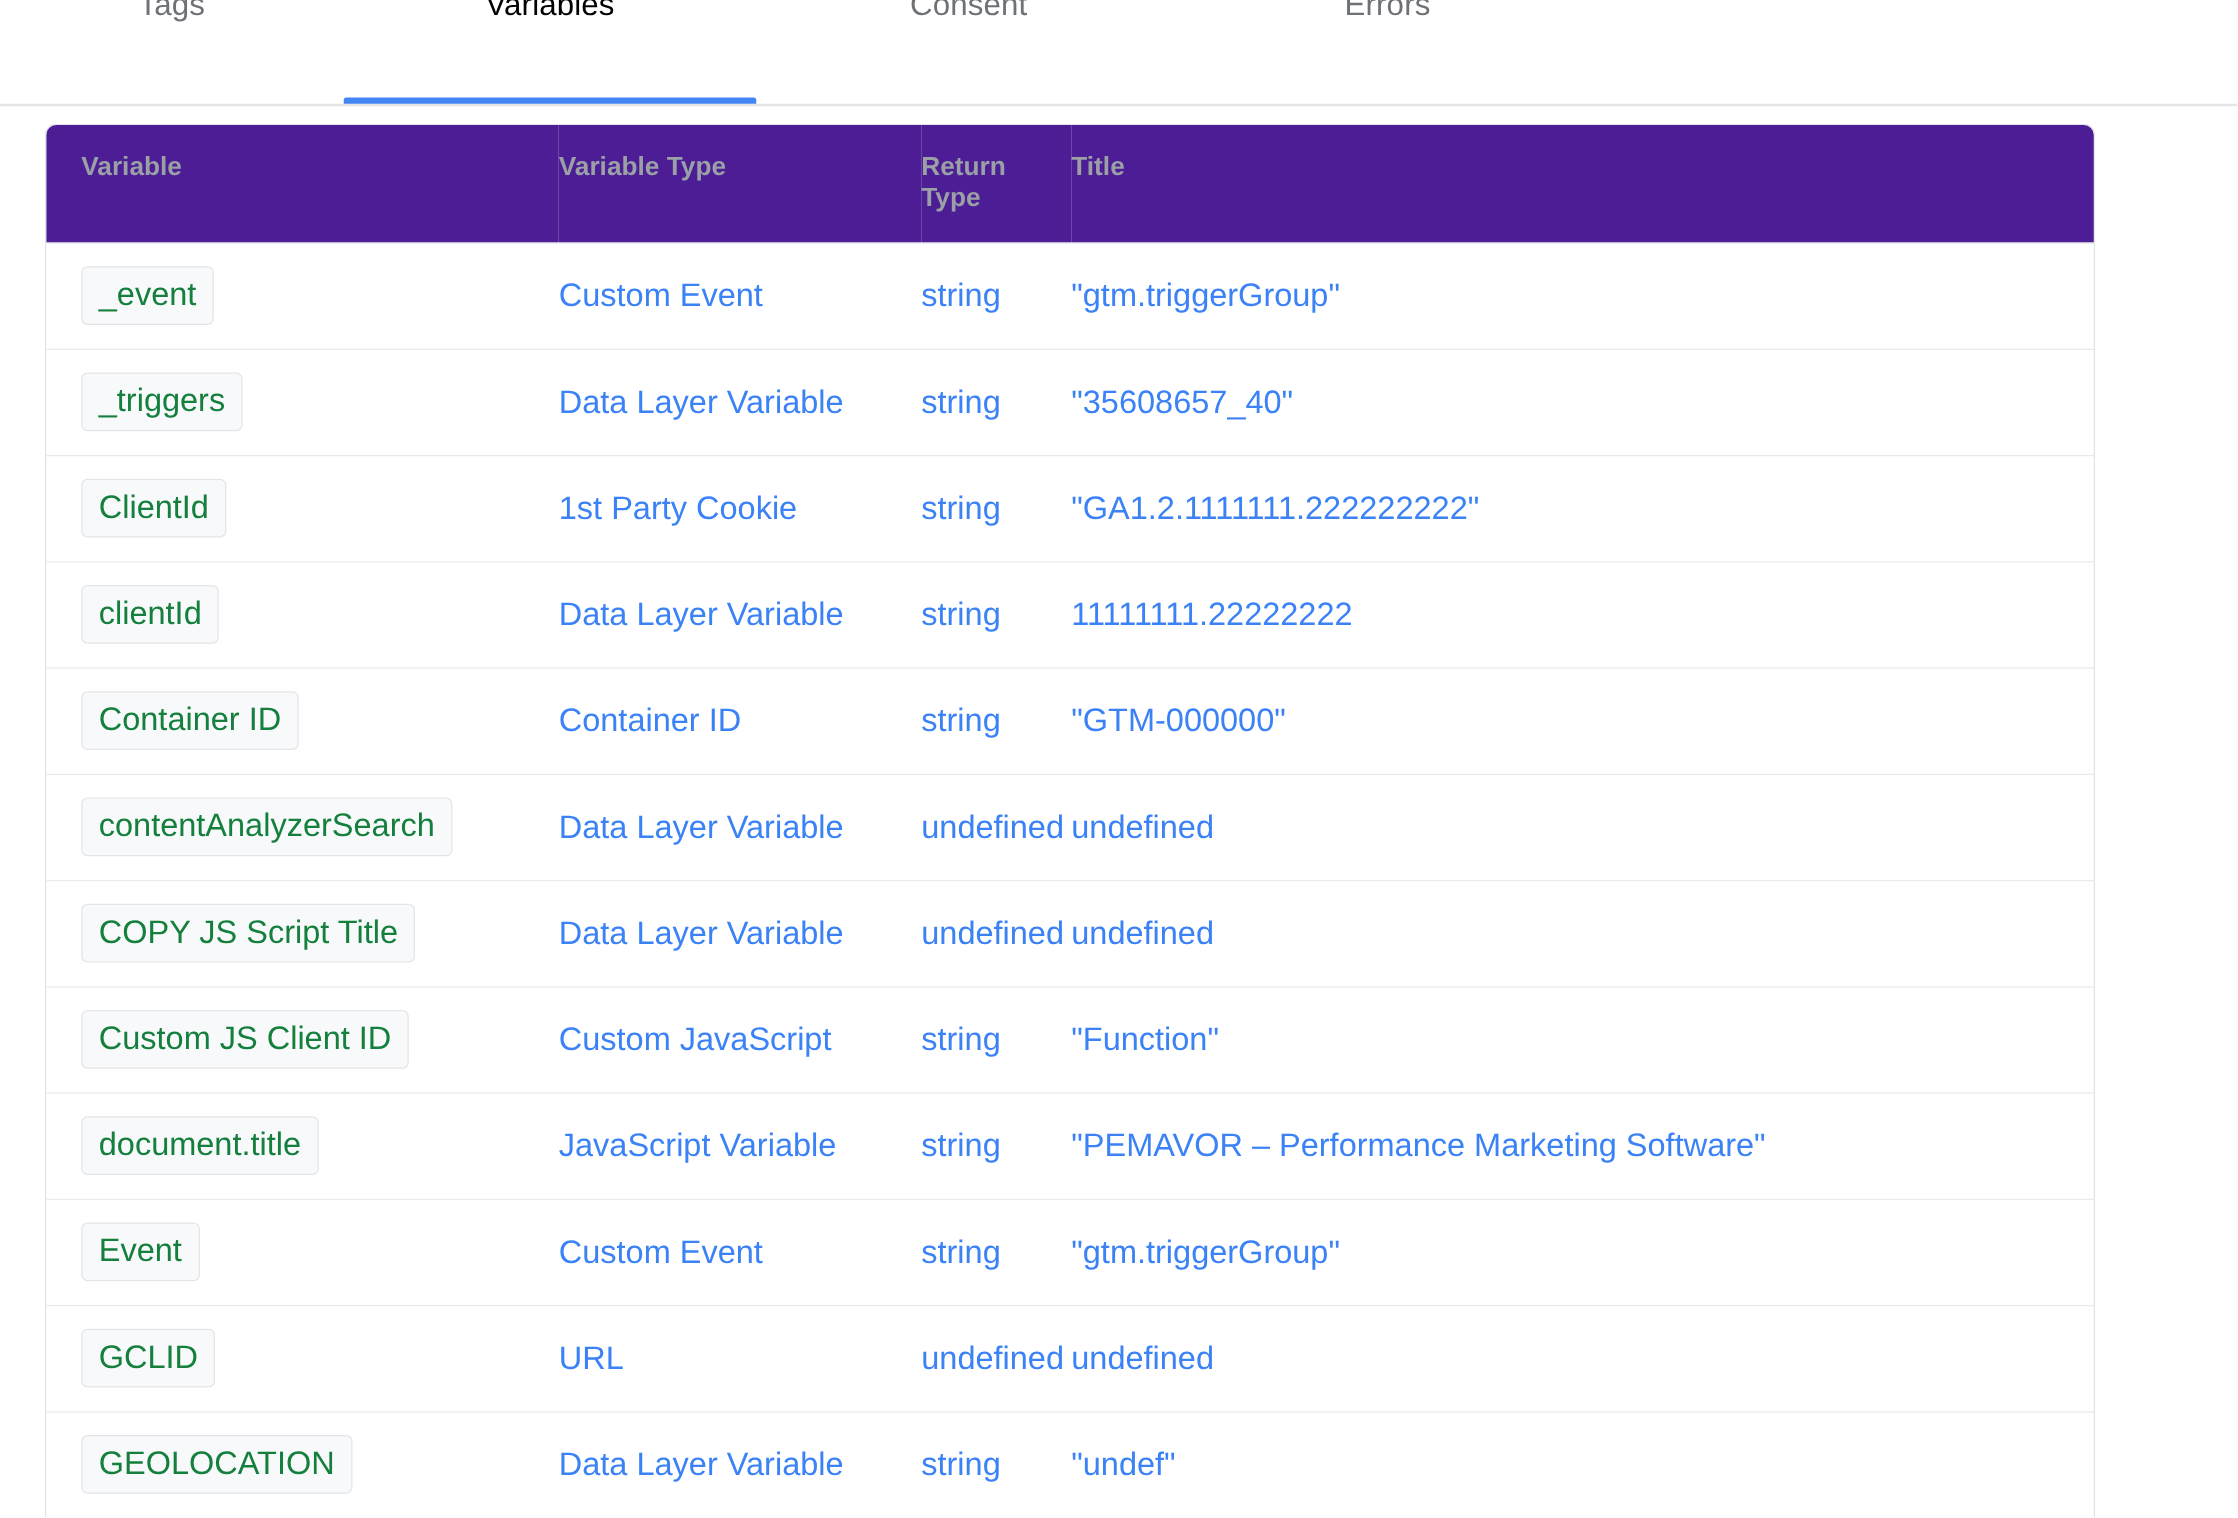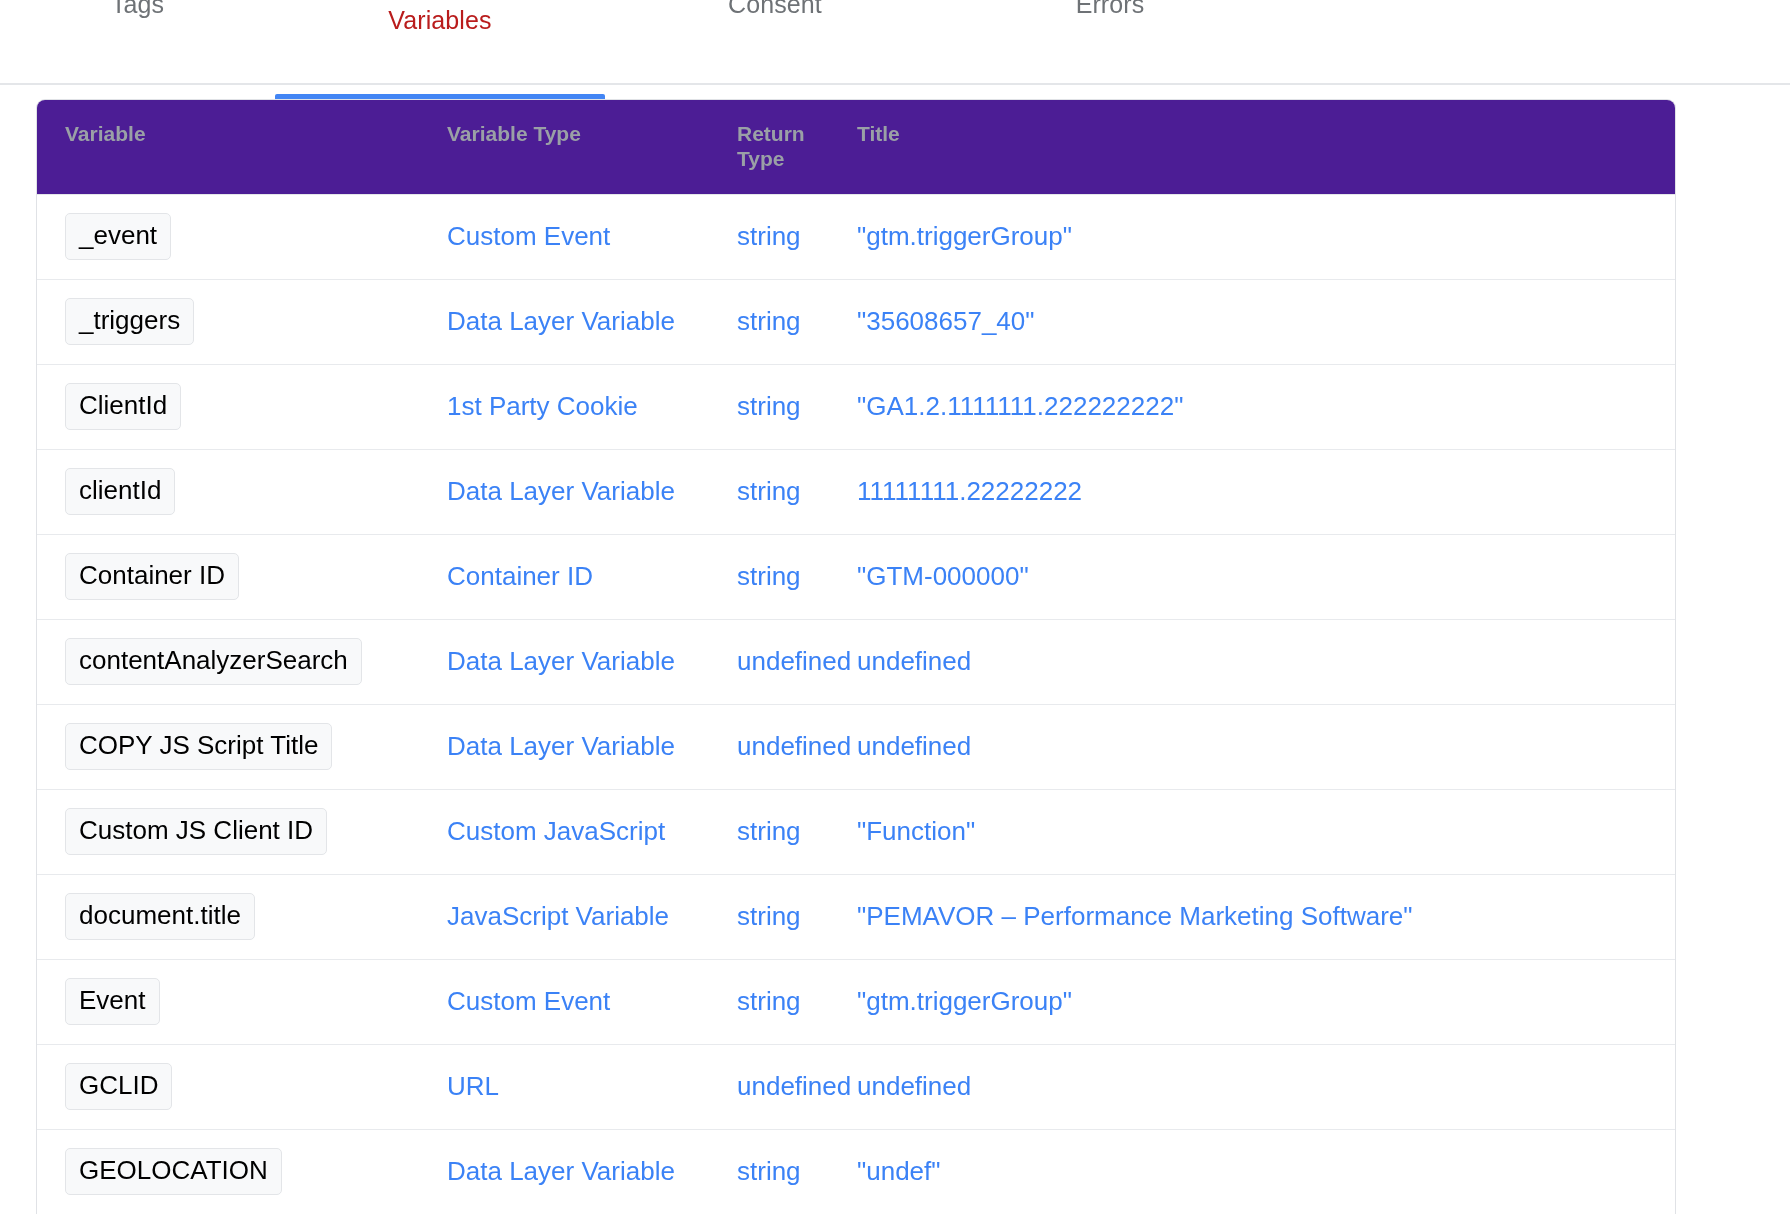--- a/index.html
+++ b/index.html
@@ -39,21 +39,21 @@
     height: 83px;
     padding: 0 22px;
     font-size: 25px;
     letter-spacing: 0.1px;
     color: #6e7276;
     cursor: pointer;
     white-space: nowrap;
     user-select: none;
   }
   .tab .tab-label { line-height: 1; position: relative; top: -8px; }
-  .tab.active { color: #b91c1c; margin-top: 16px; }
+  .tab.active { color: #000000; }
   .tab.active .tab-underline {
     position: absolute;
     left: 0;
     right: 0;
     bottom: 0;
     height: 5px;
     background: #4285f4;
     border-radius: 2px 2px 0 0;
   }
 
@@ -110,21 +110,21 @@
   tbody td.c-varname { padding-left: 28px; }
 
   .chip {
     display: inline-block;
     background: #f8f9fa;
     border: 1px solid #e3e5e8;
     border-radius: 5px;
     padding: 7px 13px 9px 13px;
     font-size: 26px;
     line-height: 1.12;
-    color: #000000;
+    color: #15803d;
     white-space: nowrap;
   }
 
   td.c-vtype, td.c-rtype, td.c-value { color: #3b82f6; white-space: nowrap; }
 </style>
 </head>
 <body>
 
 <div class="tabbar">
   <ul class="tabs">

